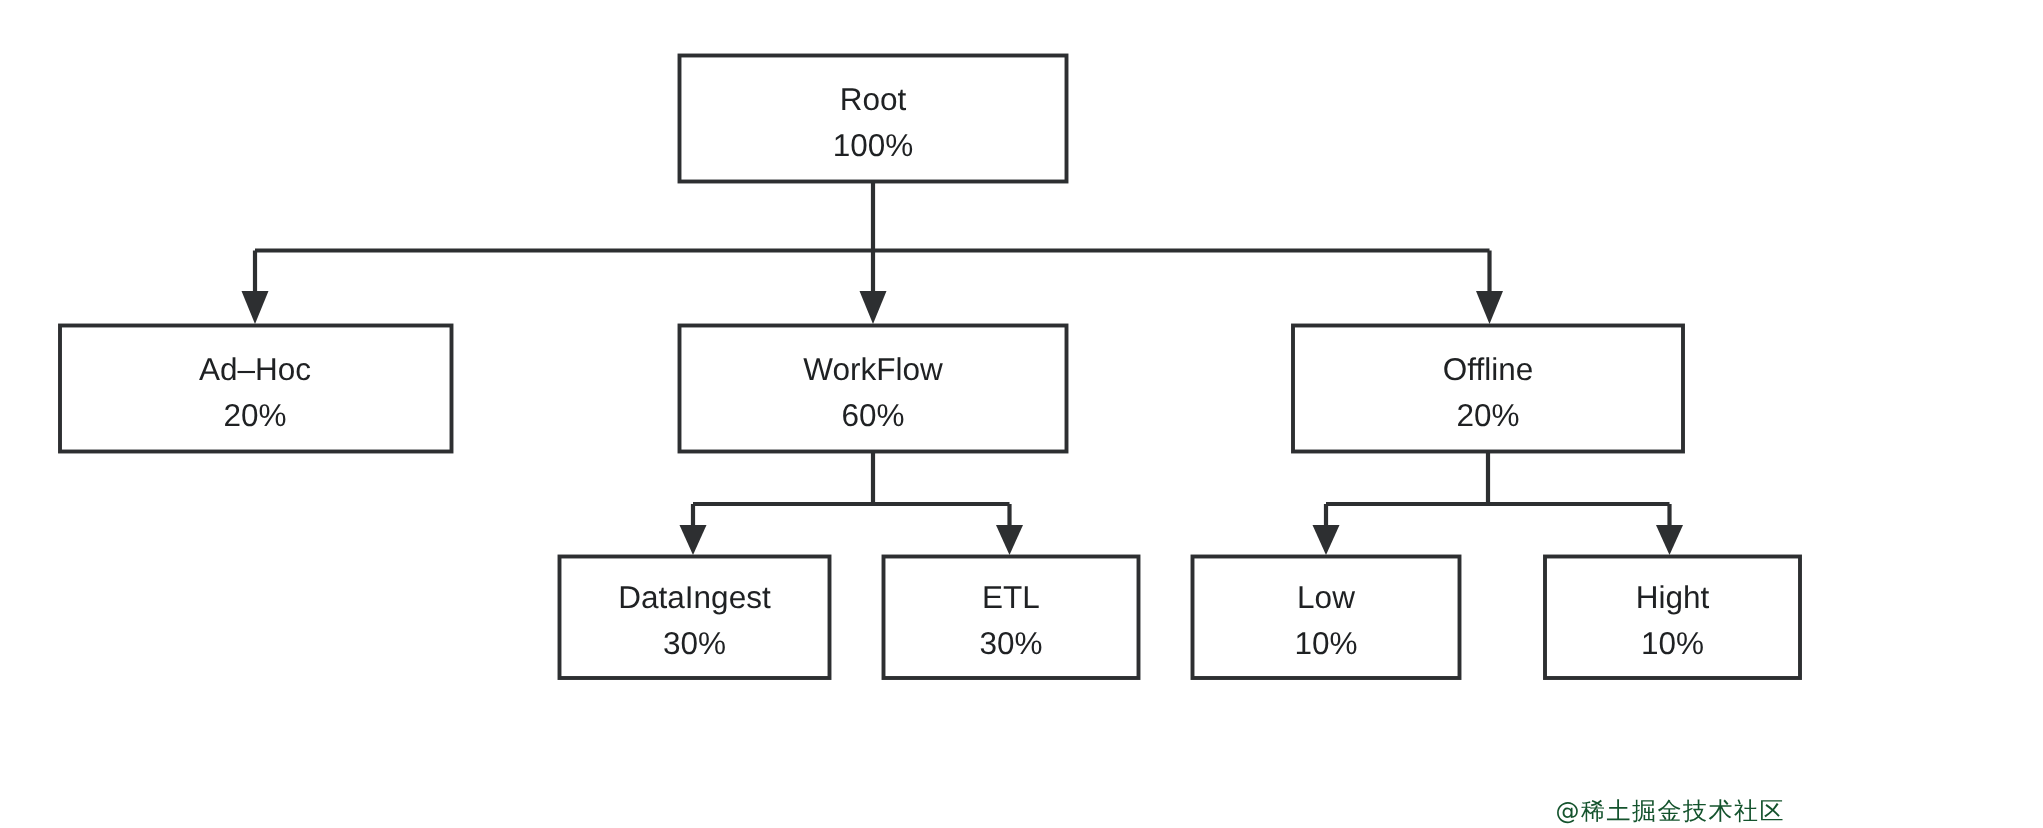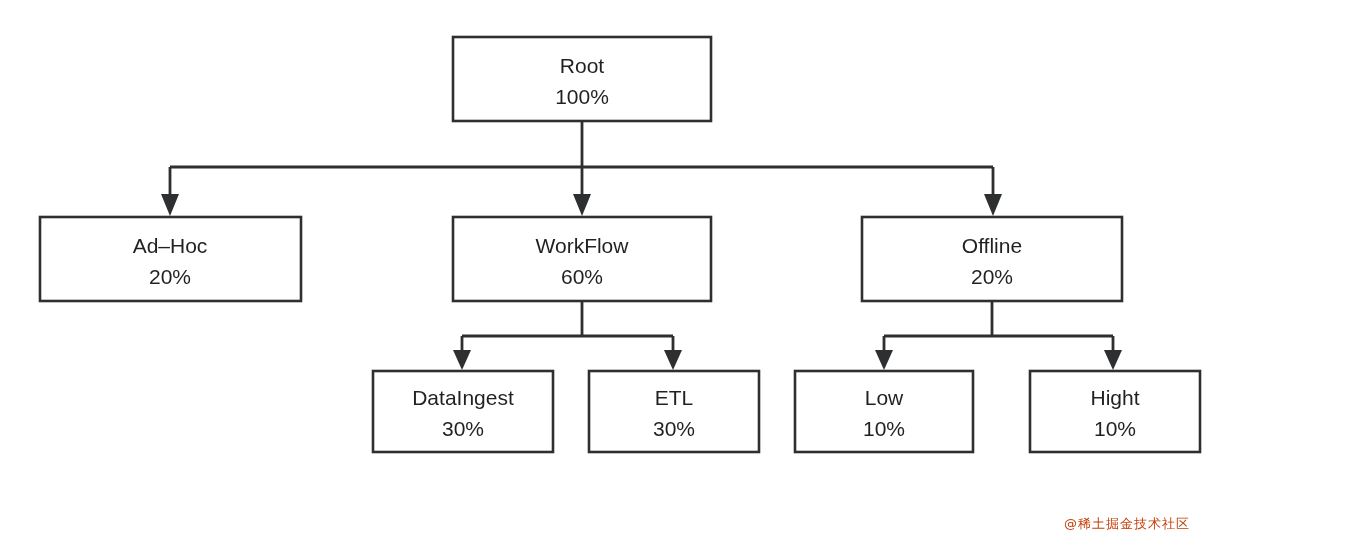--- a/index.html
+++ b/index.html
@@ -54,24 +54,24 @@
   .node-value {
     font-family: "Liberation Sans", sans-serif;
     font-size: 21px;
     fill: #1f2123;
     text-anchor: middle;
     dominant-baseline: alphabetic;
   }
   .watermark-text {
     position: absolute;
     right: 14px;
-    bottom: 19px;
+    bottom: 0;
     font-family: "DejaVu Sans", sans-serif;
-    font-size: 13px;
-    color: #c2410c;
+    font-size: 16px;
+    color: #14532d;
     letter-spacing: 1px;
     user-select: none;
     white-space: nowrap;
   }
 </style>
 </head>
 <body>
 
 <div id="diagram-root">
 

